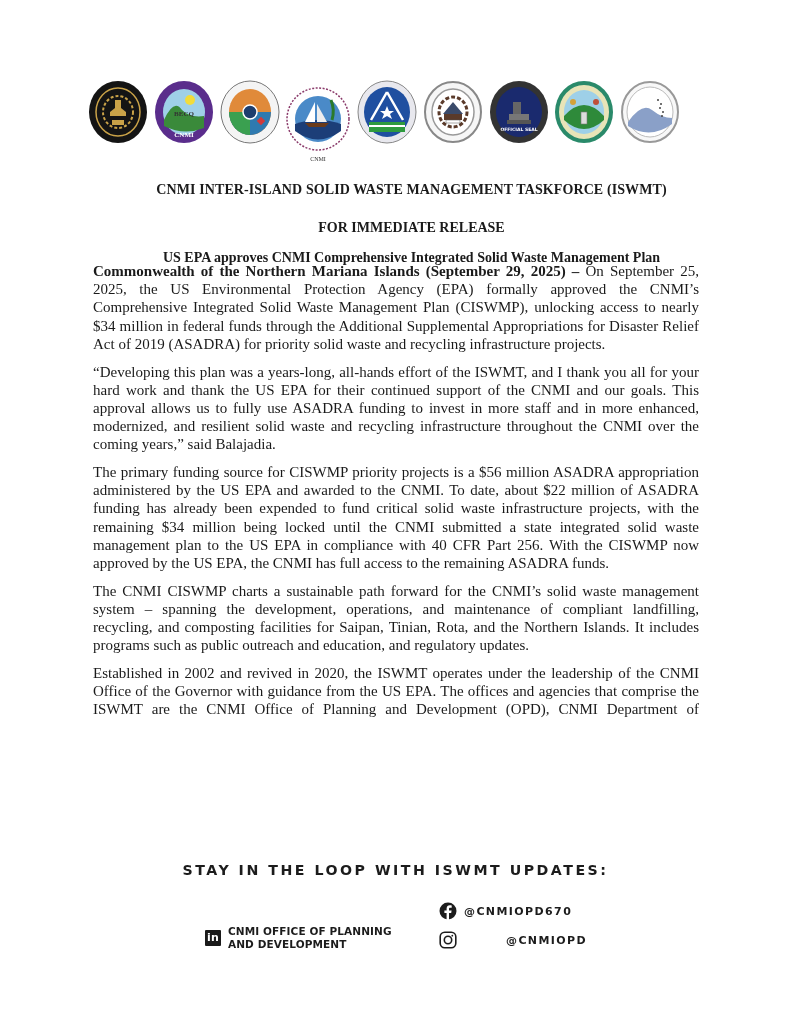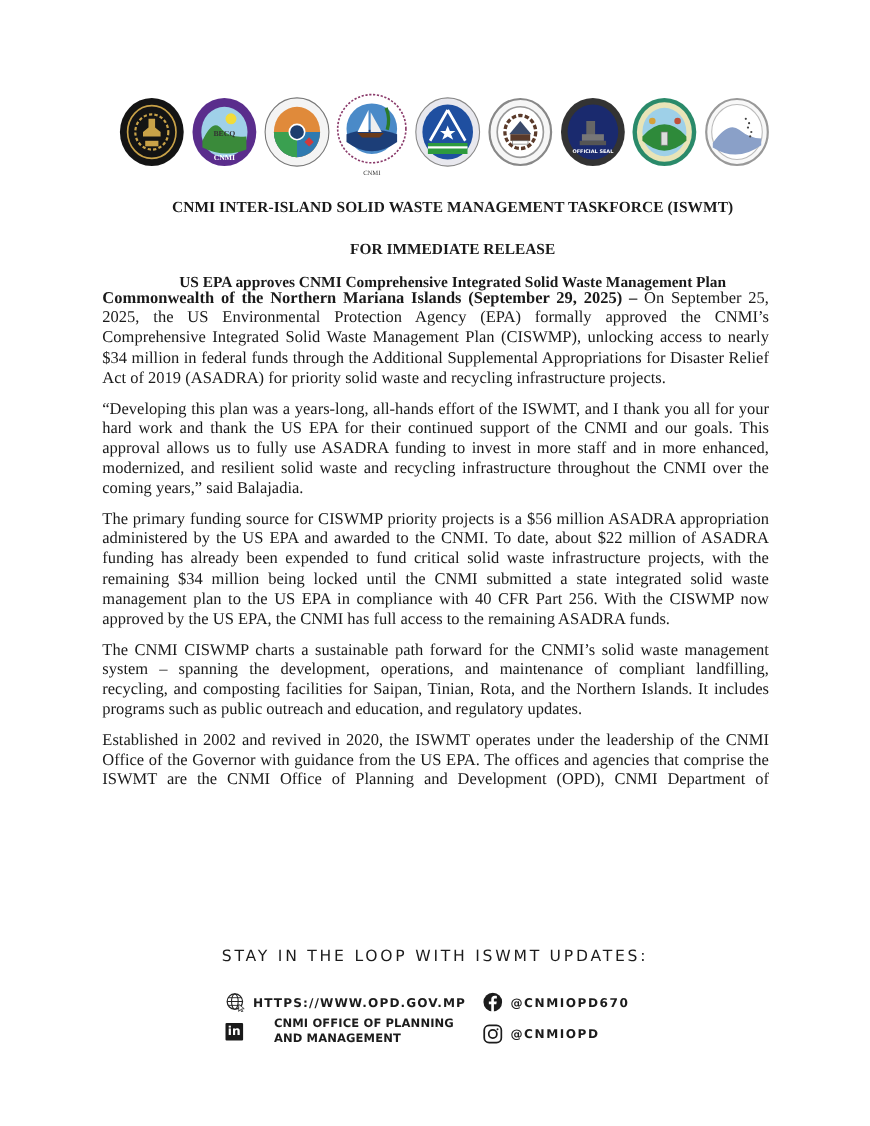--- a/index.html
+++ b/index.html
@@ -1,37 +1,37 @@
 <!DOCTYPE html>
 <html><head>
   <meta charset="utf-8">
   <style>
     html, body { margin: 0; padding: 0; background: #ffffff; }
     body { width: 791px; height: 1024px; position: relative; overflow: hidden; font-family: "Liberation Serif", "DejaVu Serif", serif; color: #1a1a1a; }
-    .seals { position: absolute; top: 80px; left: 108px; width: 592px; height: 80px; display: flex; align-items: center; justify-content: space-between; }
+    .seals { position: absolute; top: 80px; left: 88px; width: 592px; height: 80px; display: flex; align-items: flex-start; justify-content: space-between; }
     .seal { width: 60px; height: 64px; border-radius: 50%; position: relative; box-sizing: border-box; }
     .seal svg { width: 100%; height: 100%; display: block; }
     .seal-dlnr { width: 66px; height: 78px; margin-top: 6px; }
     .doc-heading { position: absolute; left: 0; width: 791px; text-align: center; font-weight: bold; font-size: 14px; margin: 16px; }
     .h-org { top: 166px; letter-spacing: 0.1px; }
     .h-release { top: 204px; }
     .h-title { top: 234px; }
     .body-text { position: absolute; left: 93px; width: 606px; top: 262px; font-size: 15px; line-height: 18.2px; text-align: justify; }
     .body-text p { margin: 0 0 9.5px 0; }
     .body-text p.last { text-align-last: auto; }
     .lead { font-weight: bold; }
     .footer { position: absolute; left: 0; top: 862px; width: 791px; font-family: "DejaVu Sans", "Liberation Sans", sans-serif; }
-    .footer-heading { text-align: center; font-weight: normal; font-size: 14.2px; letter-spacing: 2.5px; margin: 0; color: #1c1c1c; }
+    .footer-heading { text-align: center; font-weight: bold; font-size: 14.2px; letter-spacing: 2.5px; margin: 0; color: #1c1c1c; }
     .contacts { position: absolute; top: 40px; left: 205px; width: 400px; height: 60px; }
     .contact { position: absolute; display: flex; align-items: center; font-weight: bold; color: #1c1c1c; }
     .contact .ico { display: inline-flex; align-items: center; justify-content: center; margin-right: 7px; }
     .c-web { left: 0; top: 0; font-size: 11px; letter-spacing: 1px; }
     .c-fb { left: 234px; top: 0; font-size: 11px; letter-spacing: 1.4px; }
-    .c-li { left: 0; top: 23px; font-size: 10.5px; line-height: 13px; letter-spacing: 0.1px; gap: 21px; }
-    .c-ig { left: 234px; top: 29px; font-size: 11px; letter-spacing: 1.4px; }
+    .c-li { left: 0; top: 23px; font-size: 10.5px; line-height: 13px; letter-spacing: 0.1px; }
+    .c-ig { left: 234px; top: 29px; font-size: 11px; letter-spacing: 1.4px; gap: 42px; }
     .li-box { width: 16px; height: 16px; background: #1a1a1a; color: #fff; font-size: 11px; font-weight: bold; display: flex; align-items: flex-end; justify-content: center; border-radius: 1px; line-height: 14px; font-family: "DejaVu Sans", sans-serif; }
   </style>
 </head>
 <body>
 
 <div class="seals">
   <div class="seal">
     <svg viewBox="0 0 60 64">
       <ellipse cx="30" cy="32" rx="29" ry="31" fill="#141414"></ellipse>
       <ellipse cx="30" cy="32" rx="22" ry="24" fill="none" stroke="#c9a248" stroke-width="1.5"></ellipse>
@@ -135,47 +135,34 @@
   <p><span class="lead">Commonwealth of the Northern Mariana Islands (September 29, 2025) –</span><span> On September 25, 2025, the US Environmental Protection Agency (EPA) formally approved the CNMI’s Comprehensive Integrated Solid Waste Management Plan (CISWMP), unlocking access to nearly $34 million in federal funds through the Additional Supplemental Appropriations for Disaster Relief Act of 2019 (ASADRA) for priority solid waste and recycling infrastructure projects.</span></p>
   <p>“Developing this plan was a years-long, all-hands effort of the ISWMT, and I thank you all for your hard work and thank the US EPA for their continued support of the CNMI and our goals. This approval allows us to fully use ASADRA funding to invest in more staff and in more enhanced, modernized, and resilient solid waste and recycling infrastructure throughout the CNMI over the coming years,” said Balajadia.</p>
   <p>The primary funding source for CISWMP priority projects is a $56 million ASADRA appropriation administered by the US EPA and awarded to the CNMI. To date, about $22 million of ASADRA funding has already been expended to fund critical solid waste infrastructure projects, with the remaining $34 million being locked until the CNMI submitted a state integrated solid waste management plan to the US EPA in compliance with 40 CFR Part 256. With the CISWMP now approved by the US EPA, the CNMI has full access to the remaining ASADRA funds.</p>
   <p>The CNMI CISWMP charts a sustainable path forward for the CNMI’s solid waste management system – spanning the development, operations, and maintenance of compliant landfilling, recycling, and composting facilities for Saipan, Tinian, Rota, and the Northern Islands. It includes programs such as public outreach and education, and regulatory updates.</p>
   <p class="last" style="text-align-last: justify;">Established in 2002 and revived in 2020, the ISWMT operates under the leadership of the CNMI Office of the Governor with guidance from the US EPA. The offices and agencies that comprise the ISWMT are the CNMI Office of Planning and Development (OPD), CNMI Department of</p>
 </div>
 
 <div class="footer">
   <h3 class="footer-heading">STAY IN THE LOOP WITH ISWMT UPDATES:</h3>
   <div class="contacts">
-    <div class="contact c-web">
-      <span class="ico">
-        <svg width="18" height="18" viewBox="0 0 18 18">
-            <circle cx="8.5" cy="8.5" r="7" fill="none" stroke="#222" stroke-width="1.1"></circle>
-            <ellipse cx="8.5" cy="8.5" rx="3" ry="7" fill="none" stroke="#222" stroke-width="1"></ellipse>
-            <line x1="1.5" y1="8.5" x2="15.5" y2="8.5" stroke="#222" stroke-width="1"></line>
-            <line x1="2.5" y1="5" x2="14.5" y2="5" stroke="#222" stroke-width="0.8"></line>
-            <line x1="2.5" y1="12" x2="14.5" y2="12" stroke="#222" stroke-width="0.8"></line>
-            <path d="M12 11 L17 15 L14.5 15.3 L15.8 17.6 L14.8 18 L13.5 15.8 L12 17.5 Z" fill="#fff" stroke="#222" stroke-width="0.7"></path>
-          </svg>
-      </span>
-      <span>HTTPS://WWW.OPD.GOV.MP</span>
-    </div>
     <div class="contact c-fb">
       <span class="ico">
         <svg width="18" height="18" viewBox="0 0 18 18">
             <circle cx="9" cy="9" r="8.5" fill="#1c1c1c"></circle>
             <path d="M10 18 V11 H12.2 L12.6 8.4 H10 V6.9 C10 6.2 10.3 5.7 11.3 5.7 H12.7 V3.4 C12.4 3.3 11.6 3.2 10.8 3.2 C8.9 3.2 7.6 4.4 7.6 6.5 V8.4 H5.4 V11 H7.6 V18 Z" fill="#fff"></path>
           </svg>
       </span>
       <span>@CNMIOPD670</span>
     </div>
     <div class="contact c-li">
       <span class="ico li-box">in</span>
       <span>
         <span style="display:block">CNMI OFFICE OF PLANNING</span>
-        <span style="display:block">AND MANAGEMENT</span>
+        <span style="display:block">AND DEVELOPMENT</span>
       </span>
     </div>
     <div class="contact c-ig">
       <span class="ico">
         <svg width="18" height="18" viewBox="0 0 18 18">
             <rect x="1.2" y="1.2" width="15.6" height="15.6" rx="4.5" fill="none" stroke="#1c1c1c" stroke-width="1.6"></rect>
             <circle cx="9" cy="9" r="3.7" fill="none" stroke="#1c1c1c" stroke-width="1.6"></circle>
             <circle cx="13.3" cy="4.7" r="0.9" fill="#1c1c1c"></circle>
           </svg>
       </span>

